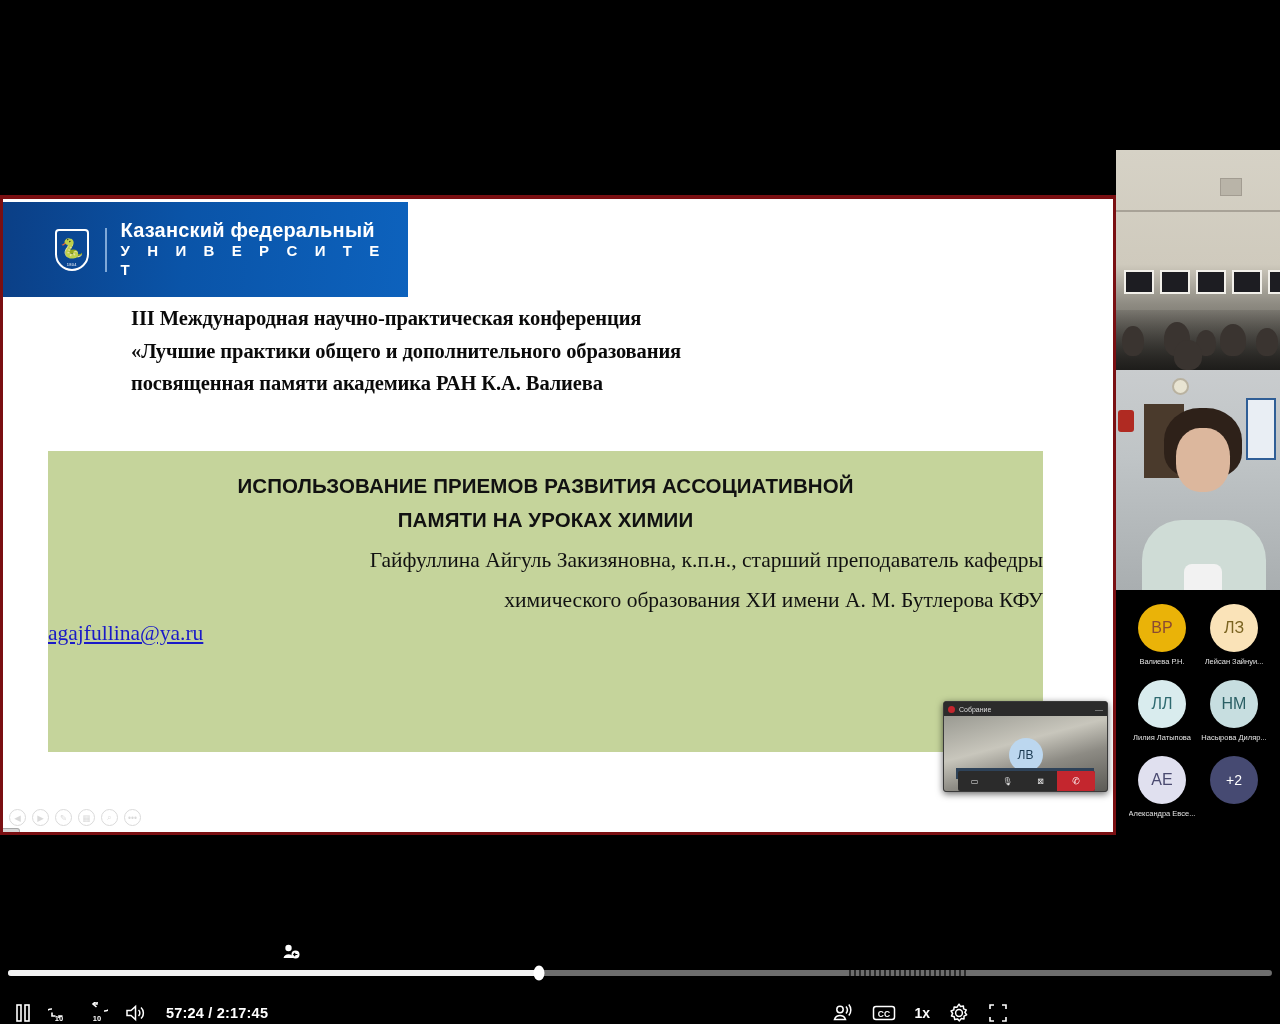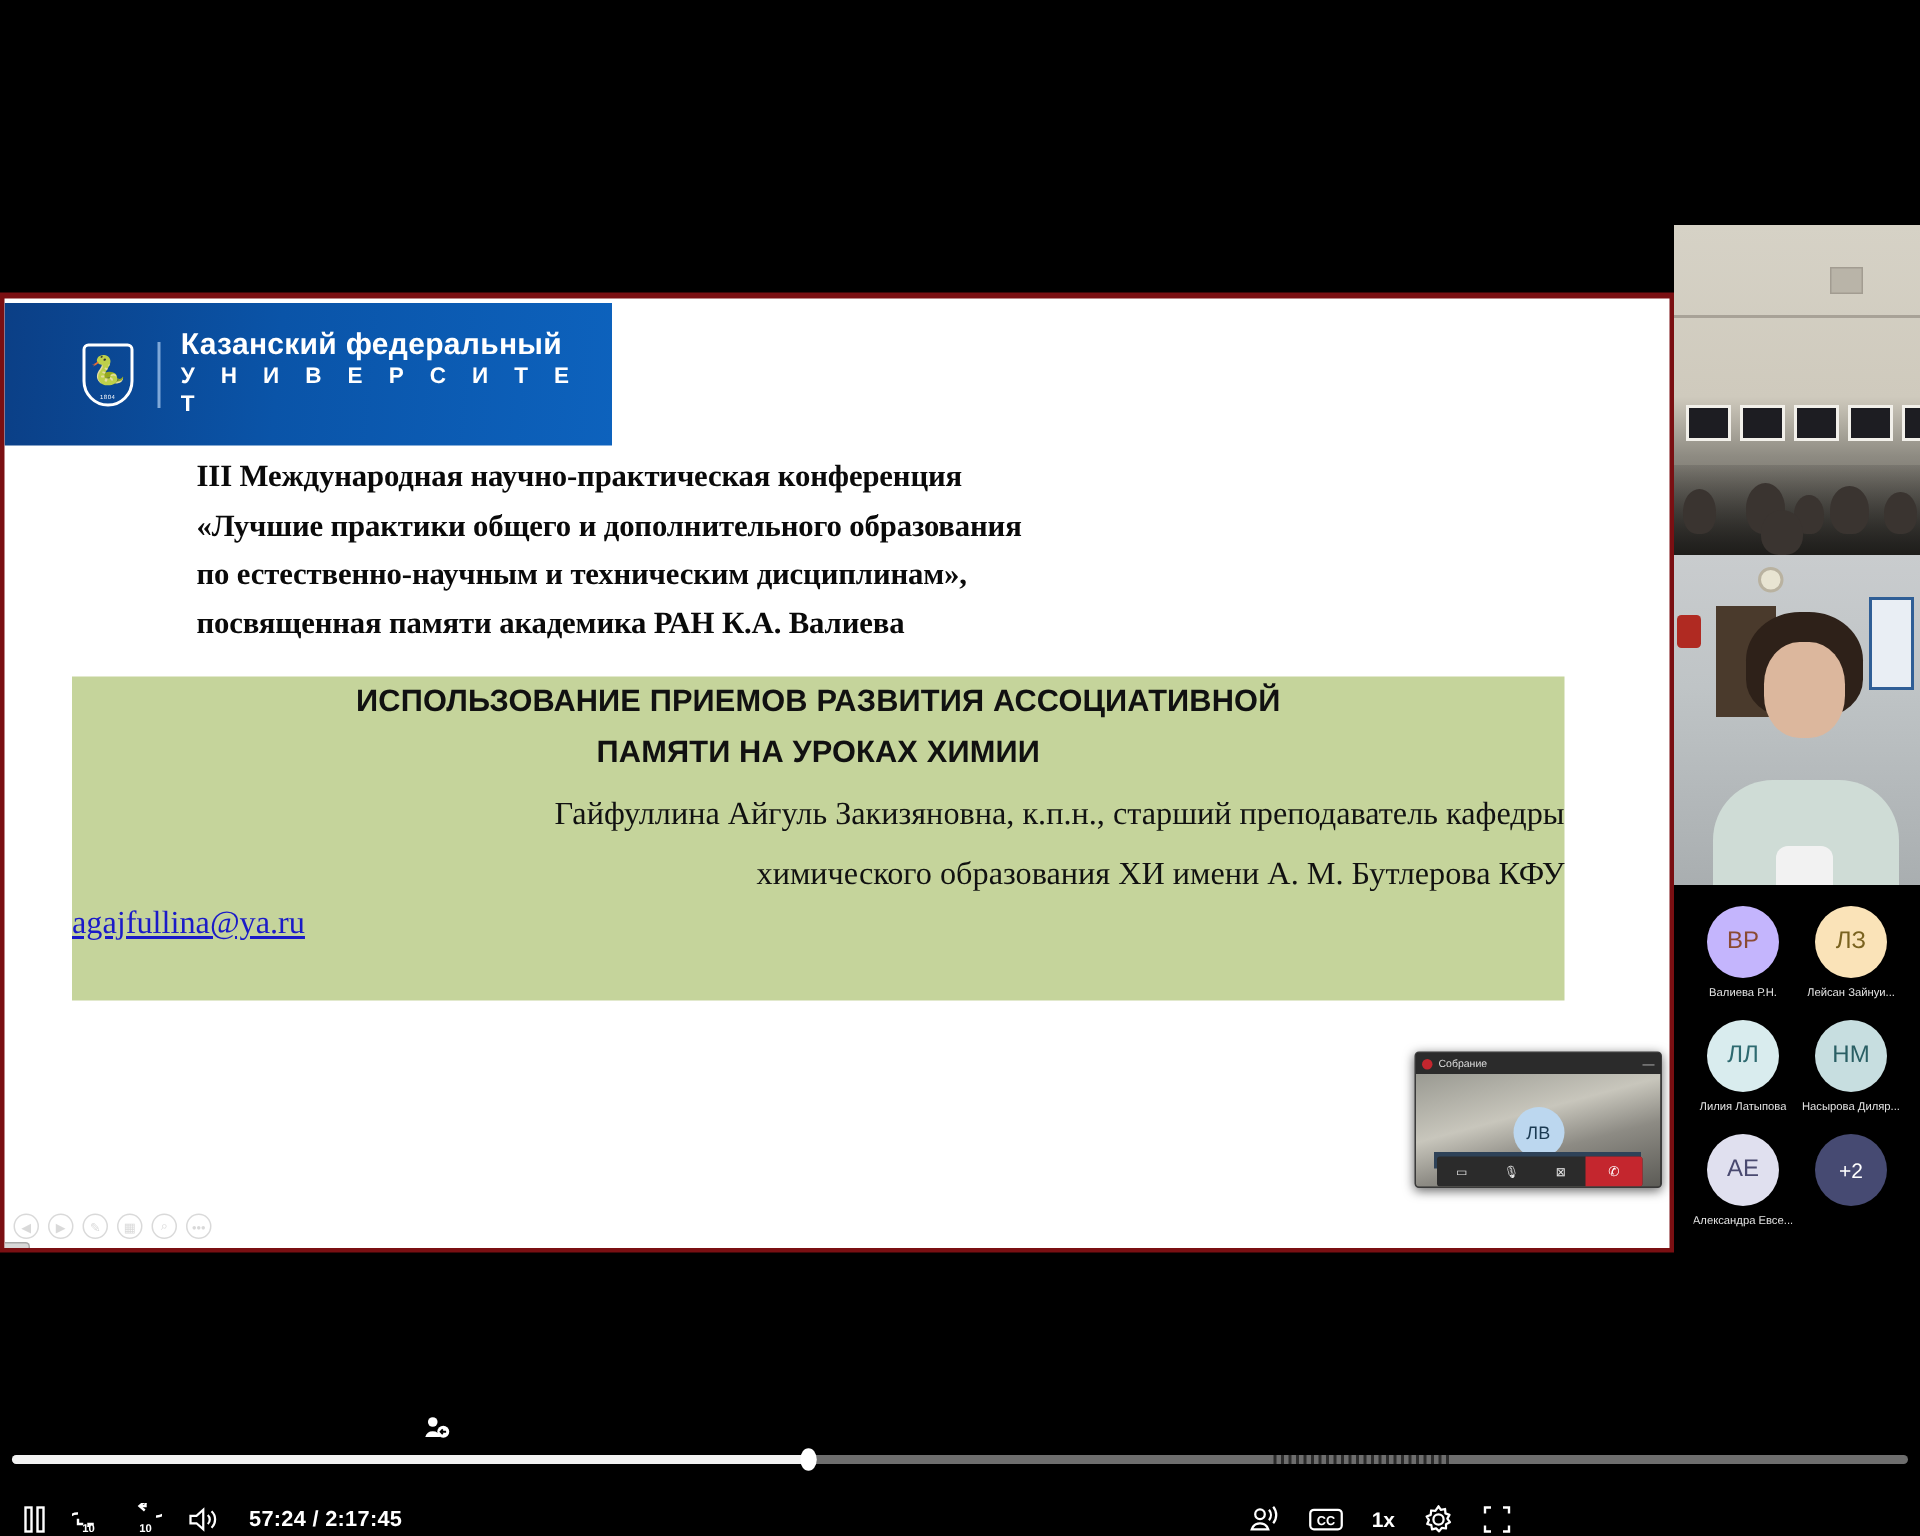--- a/index.html
+++ b/index.html
@@ -27,22 +27,22 @@
   #kfu-text { color:#fff; }
   #kfu-l1 { font-size:20px; font-weight:bold; letter-spacing:.2px; line-height:1.15; }
   #kfu-l2 { font-size:15px; font-weight:600; letter-spacing:6.6px; line-height:1.25; }
 
   
   #conf-title { position:absolute; left:128px; top:103px; width:840px; text-align:left;
     font-family:"Liberation Serif", serif; font-weight:bold; color:#0a0a0a;
     font-size:20.5px; line-height:32.5px; letter-spacing:-.1px; }
 
   
-  #green-panel { position:absolute; left:45px; top:252px; width:995px; height:216px;
-    background:#c5d49b; }
+  #green-panel { position:absolute; left:45px; top:252px; width:995px; height:301px;
+    background:#c5d49b; padding-top:18px; }
   .gp-head { text-align:center; font-size:20.5px; font-weight:bold; color:#111;
     line-height:34px; letter-spacing:.1px; }
   .gp-body { text-align:right; font-family:"Liberation Serif", serif; font-size:21.5px;
     color:#111; line-height:33px; margin-top:7px; }
   #gp-mail { text-align:left; margin-top:4px; }
   #gp-mail a { font-family:"Liberation Serif", serif; font-size:21.5px; color:#1a1ac8;
     text-decoration:underline; }
 
   
   #pp-toolbar { position:absolute; left:6px; bottom:6px; display:flex; gap:6px; opacity:.28; }
@@ -156,21 +156,20 @@
         <div id="kfu-div"></div>
         <div id="kfu-text">
           <div id="kfu-l1">Казанский федеральный</div>
           <div id="kfu-l2">У Н И В Е Р С И Т Е Т</div>
         </div>
       </div>
 
       <div id="conf-title">
         <div>III Международная научно-практическая конференция</div>
         <div>«Лучшие практики общего и дополнительного образования</div>
-        <div>по естественно-научным и техническим дисциплинам»,</div>
         <div>посвященная памяти академика РАН К.А. Валиева</div>
       </div>
 
       <div id="green-panel">
         <div class="gp-head">ИСПОЛЬЗОВАНИЕ ПРИЕМОВ РАЗВИТИЯ АССОЦИАТИВНОЙ</div>
         <div class="gp-head">ПАМЯТИ НА УРОКАХ ХИМИИ</div>
         <div class="gp-body">Гайфуллина Айгуль Закизяновна, к.п.н., старший преподаватель кафедры</div>
         <div class="gp-body">химического образования ХИ имени А. М. Бутлерова КФУ</div>
         <div id="gp-mail">
           <a href="#">agajfullina@ya.ru</a>
@@ -239,21 +238,21 @@
       <div class="board"></div>
       <div class="fire"></div>
       <div class="hair"></div>
       <div class="skin"></div>
       <div class="body"></div>
       <div class="shirt"></div>
     </div>
 
     <div id="participants">
       <div class="pitem">
-        <div class="pav" style="background:#c4b5fd;color:#8a4a33;">ВР</div>
+        <div class="pav" style="background:#eab308;color:#8a4a33;">ВР</div>
         <div class="pname">Валиева Р.Н.</div>
       </div>
       <div class="pitem">
         <div class="pav" style="background:#fae3b8;color:#7a6320;">ЛЗ</div>
         <div class="pname">Лейсан Зайнуи...</div>
       </div>
       <div class="pitem">
         <div class="pav" style="background:#d9ecee;color:#2e6a70;">ЛЛ</div>
         <div class="pname">Лилия Латыпова</div>
       </div>

